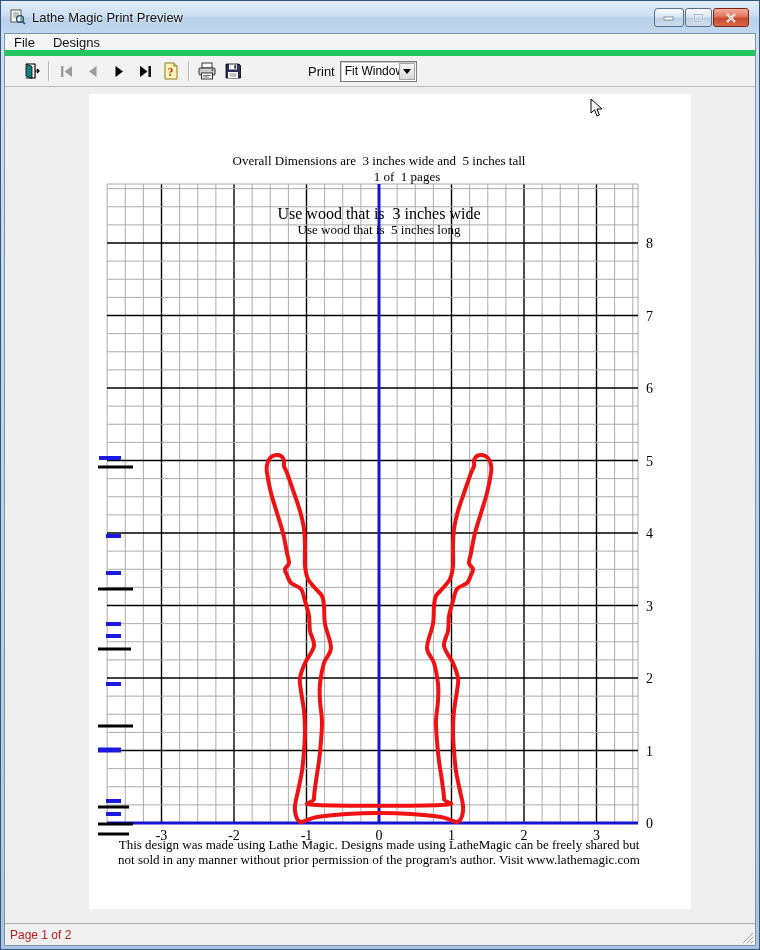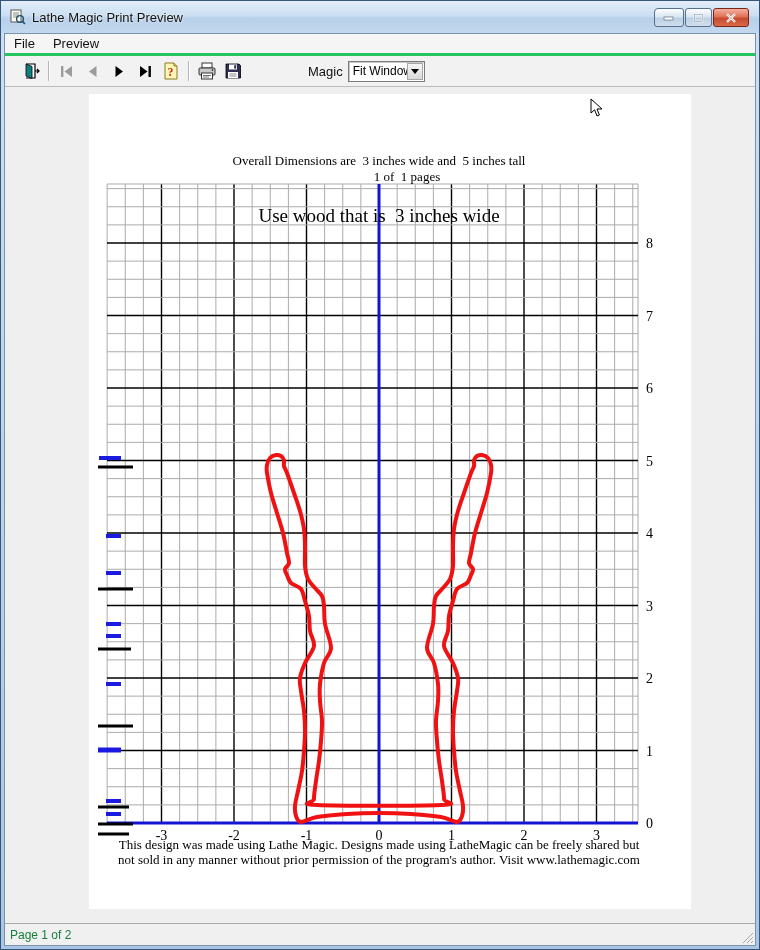--- a/index.html
+++ b/index.html
@@ -18,21 +18,21 @@
   .cap-btn{height:19px;border:1px solid #57708c;border-radius:3px;margin-left:1px;
     display:flex;align-items:center;justify-content:center;
     background:linear-gradient(#fdfeff,#d9e5f1 45%,#bdd0e3 55%,#cfdeee);}
   .cap-btn.min{width:30px;border-top-left-radius:4px;}
   .cap-btn.max{width:27px;}
   .cap-btn.close{width:36px;background:linear-gradient(#f3b0a0,#de7257 45%,#c74a30 55%,#d86a4a);border-color:#7c2315;}
   
   .client{position:absolute;left:3px;right:3px;top:32px;bottom:3px;
     background:#f0f0f0;border:1px solid #7a93ad;display:flex;flex-direction:column;}
   .menubar{height:22px;background:#f5f5f5;display:flex;align-items:center;
-    font-size:13px;color:#111;border-bottom:3px solid #22c55e;}
+    font-size:13px;color:#111;border-bottom:6px solid #22c55e;}
   .menu-item{padding:2px 9px;cursor:default;}
   .toolbar{height:31px;background:#f2f2f2;display:flex;align-items:center;
     padding-left:13px;border-bottom:1px solid #bdbdbd;}
   .tb-btn{width:26px;height:26px;display:flex;align-items:center;justify-content:center;background:transparent;border:1px solid transparent;}
   .tb-sep{width:2px;height:20px;margin:0 4px;border-left:1px solid #b5b5b5;border-right:1px solid #ffffff;}
   .zoom-wrap{display:flex;align-items:center;margin-left:62px;}
   .zoom-label{font-size:13px;color:#111;margin-right:5px;}
   .combobox{width:77px;height:21px;background:#fff;border:1px solid #7b7b7b;
     box-shadow:inset 1px 1px 0 #c8c8c8;display:flex;align-items:center;position:relative;}
   .combo-text{flex:1;font-size:12px;padding-left:4px;color:#000;white-space:nowrap;overflow:hidden;}
@@ -41,28 +41,28 @@
   .combo-arrow{width:0;height:0;border-left:4px solid transparent;border-right:4px solid transparent;border-top:5px solid #000;}
   
   .preview{flex:1;position:relative;background:#efefef;overflow:hidden;}
   .page{position:absolute;left:84px;top:7px;width:602px;height:815px;background:#ffffff;}
   .page svg{position:absolute;left:0;top:0;}
   .page-text{position:absolute;left:0;width:580px;text-align:center;
     font-family:"Liberation Serif","DejaVu Serif",serif;color:#000;white-space:pre;}
   .pt-title{top:36px;font-size:16px;}
   .pt-sub{top:59px;font-size:13px;}
   .pt-pages{top:75px;font-size:13px;margin-left:28px;}
-  .pt-note1{top:111px;font-size:19px;}
+  .pt-note1{top:111px;font-size:16px;}
   .pt-note2{top:128px;font-size:13px;}
   .pt-footer1{top:743px;font-size:13px;}
   .pt-footer2{top:758px;font-size:13px;}
   .cursor{position:absolute;left:585px;top:11px;width:13px;height:19px;}
   
   .statusbar{height:22px;background:#f0f0f0;border-top:1px solid #ababab;
-    display:flex;align-items:center;font-size:12px;color:#15803d;position:relative;}
+    display:flex;align-items:center;font-size:12px;color:#b91c1c;position:relative;}
   .status-text{padding-left:5px;}
   .grip{position:absolute;right:1px;bottom:1px;width:14px;height:14px;}
 </style>
 </head>
 <body>
 
 <div class="window">
 
   <div class="titlebar">
     <svg class="title-icon" viewBox="0 0 17 16">
@@ -92,21 +92,21 @@
             <path d="M2 1 L10 9 M10 1 L2 9" stroke="#7c2315" stroke-width="0.6" opacity="0.5"></path>
           </svg>
       </div>
     </div>
   </div>
 
   <div class="client">
 
     <div class="menubar">
       <span class="menu-item">File</span>
-      <span class="menu-item">Preview</span>
+      <span class="menu-item">Designs</span>
     </div>
 
     <div class="toolbar">
       <div class="tb-btn">
         <svg width="20" height="20" viewBox="0 0 20 20">
           <path d="M5 3 h9 v14 h-9" fill="#ffffff" stroke="#000" stroke-width="1.2"></path>
           <polygon points="5,3 11,5.5 11,17.5 5,15" fill="#0f8080" stroke="#000" stroke-width="0.8"></polygon>
           <path d="M14 10 h4 M16 8 l2 2 l-2 2" stroke="#000" stroke-width="1.2" fill="none"></path>
         </svg>
       </div>
@@ -155,21 +155,21 @@
         <svg width="18" height="18" viewBox="0 0 18 18">
           <path d="M2 2 h13 l1.5 1.5 v12.5 h-14.5 z" fill="#2f2f52" stroke="#000" stroke-width="0.8"></path>
           <rect x="5" y="2.5" width="8" height="5" fill="#ffffff"></rect>
           <rect x="10.2" y="3.2" width="2" height="3.4" fill="#2f2f52"></rect>
           <rect x="4" y="10" width="10" height="6" fill="#ffffff"></rect>
           <line x1="5.5" y1="12" x2="12.5" y2="12" stroke="#888"></line>
           <line x1="5.5" y1="14" x2="12.5" y2="14" stroke="#888"></line>
         </svg>
       </div>
       <div class="zoom-wrap">
-        <span class="zoom-label">Magic</span>
+        <span class="zoom-label">Print</span>
         <div class="combobox">
           <span class="combo-text">Fit Window</span>
           <span class="combo-btn">
             <span class="combo-arrow"></span>
           </span>
         </div>
       </div>
     </div>
 
     <div class="preview">
@@ -274,20 +274,21 @@
             <line x1="17" y1="707" x2="32" y2="707" stroke="#1a1ae0" stroke-width="4"></line>
             <line x1="9" y1="713" x2="40" y2="713" stroke="#000000" stroke-width="3"></line>
             <line x1="17" y1="720" x2="32" y2="720" stroke="#1a1ae0" stroke-width="4"></line>
             <line x1="9" y1="730" x2="44" y2="730" stroke="#000000" stroke-width="3"></line>
             <line x1="9" y1="740" x2="40" y2="740" stroke="#000000" stroke-width="3"></line>
             <path d="M 187 361 C 185.2 361.3 182.5 362.3 181 364 C 179.5 365.7 178.5 368.5 178 371 C 177.5 373.5 177.3 374.3 178 379 C 178.7 383.7 180.3 392.3 182 399 C 183.7 405.7 186.0 412.3 188 419 C 190.0 425.7 192.3 432.3 194 439 C 195.7 445.7 197.0 454.0 198 459 C 199.0 464.0 200.3 466.3 200 469 C 199.7 471.7 196.3 473.0 196 475 C 195.7 477.0 197.0 478.7 198 481 C 199.0 483.3 199.7 486.7 202 489 C 204.3 491.3 209.7 492.0 212 495 C 214.3 498.0 214.7 502.5 216 507 C 217.3 511.5 219.2 517.0 220 522 C 220.8 527.0 220.2 532.0 221 537 C 221.8 542.0 225.8 546.7 225 552 C 224.2 557.3 218.3 563.7 216 569 C 213.7 574.3 211.7 579.3 211 584 C 210.3 588.7 211.3 591.5 212 597 C 212.7 602.5 214.3 610.3 215 617 C 215.7 623.7 216.0 630.3 216 637 C 216.0 643.7 215.5 650.3 215 657 C 214.5 663.7 214.0 670.3 213 677 C 212.0 683.7 210.2 691.2 209 697 C 207.8 702.8 206.3 707.8 206 712 C 205.7 716.2 206.0 719.3 207 722 C 208.0 724.7 208.5 727.8 212 728 C 215.5 728.2 220.3 724.3 228 723 C 235.7 721.7 247.7 720.7 258 720 C 268.3 719.3 279.3 719.0 290 719 C 300.7 719.0 311.7 719.3 322 720 C 332.3 720.7 344.3 721.7 352 723 C 359.7 724.3 364.5 728.2 368 728 C 371.5 727.8 372.0 724.7 373 722 C 374.0 719.3 374.3 716.2 374 712 C 373.7 707.8 372.2 702.8 371 697 C 369.8 691.2 368.0 683.7 367 677 C 366.0 670.3 365.5 663.7 365 657 C 364.5 650.3 364.0 643.7 364 637 C 364.0 630.3 364.3 623.7 365 617 C 365.7 610.3 367.3 602.5 368 597 C 368.7 591.5 369.7 588.7 369 584 C 368.3 579.3 366.3 574.3 364 569 C 361.7 563.7 355.8 557.3 355 552 C 354.2 546.7 358.2 542.0 359 537 C 359.8 532.0 359.2 527.0 360 522 C 360.8 517.0 362.7 511.5 364 507 C 365.3 502.5 365.7 498.0 368 495 C 370.3 492.0 375.7 491.3 378 489 C 380.3 486.7 381.0 483.3 382 481 C 383.0 478.7 384.3 477.0 384 475 C 383.7 473.0 380.3 471.7 380 469 C 379.7 466.3 381.0 464.0 382 459 C 383.0 454.0 384.3 445.7 386 439 C 387.7 432.3 390.0 425.7 392 419 C 394.0 412.3 396.3 405.7 398 399 C 399.7 392.3 401.3 383.7 402 379 C 402.7 374.3 402.5 373.5 402 371 C 401.5 368.5 400.5 365.7 399 364 C 397.5 362.3 394.8 361.3 393 361 C 391.2 360.7 389.3 361.2 388 362 C 386.7 362.8 385.5 364.3 385 366 C 384.5 367.7 385.5 369.8 385 372 C 384.5 374.2 383.7 374.5 382 379 C 380.3 383.5 377.2 392.7 375 399 C 372.8 405.3 370.7 411.0 369 417 C 367.3 423.0 365.8 429.2 365 435 C 364.2 440.8 364.2 445.8 364 452 C 363.8 458.2 364.5 466.5 364 472 C 363.5 477.5 362.7 481.3 361 485 C 359.3 488.7 356.3 491.2 354 494 C 351.7 496.8 348.5 499.0 347 502 C 345.5 505.0 345.5 507.3 345 512 C 344.5 516.7 345.2 523.0 344 530 C 342.8 537.0 337.8 547.5 338 554 C 338.2 560.5 343.2 563.0 345 569 C 346.8 575.0 348.3 583.7 349 590 C 349.7 596.3 349.3 600.8 349 607 C 348.7 613.2 347.2 620.3 347 627 C 346.8 633.7 347.5 640.3 348 647 C 348.5 653.7 349.2 660.3 350 667 C 350.8 673.7 352.2 680.7 353 687 C 353.8 693.3 355.2 701.0 355 705 C 354.8 709.0 373.2 710.0 352 711 C 330.8 712.0 249.2 712.0 228 711 C 206.8 710.0 225.2 709.0 225 705 C 224.8 701.0 226.2 693.3 227 687 C 227.8 680.7 229.2 673.7 230 667 C 230.8 660.3 231.5 653.7 232 647 C 232.5 640.3 233.2 633.7 233 627 C 232.8 620.3 231.3 613.2 231 607 C 230.7 600.8 230.3 596.3 231 590 C 231.7 583.7 233.2 575.0 235 569 C 236.8 563.0 241.8 560.5 242 554 C 242.2 547.5 237.2 537.0 236 530 C 234.8 523.0 235.5 516.7 235 512 C 234.5 507.3 234.5 505.0 233 502 C 231.5 499.0 228.3 496.8 226 494 C 223.7 491.2 220.7 488.7 219 485 C 217.3 481.3 216.5 477.5 216 472 C 215.5 466.5 216.2 458.2 216 452 C 215.8 445.8 215.8 440.8 215 435 C 214.2 429.2 212.7 423.0 211 417 C 209.3 411.0 207.2 405.3 205 399 C 202.8 392.7 199.7 383.5 198 379 C 196.3 374.5 195.5 374.2 195 372 C 194.5 369.8 195.5 367.7 195 366 C 194.5 364.3 193.3 362.8 192 362 C 190.7 361.2 188.8 360.7 187 361 Z" fill="none" stroke="#f01212" stroke-width="4" stroke-linejoin="round" stroke-linecap="round"></path>
           </svg>
         <div class="page-text pt-sub">Overall Dimensions are  3 inches wide and  5 inches tall</div>
         <div class="page-text pt-pages">1 of  1 pages</div>
         <div class="page-text pt-note1">Use wood that is  3 inches wide</div>
+        <div class="page-text pt-note2">Use wood that is  5 inches long</div>
         <div class="page-text pt-footer1">This design was made using Lathe Magic. Designs made using LatheMagic can be freely shared but</div>
         <div class="page-text pt-footer2">not sold in any manner without prior permission of the program's author. Visit www.lathemagic.com</div>
       </div>
       <svg class="cursor" viewBox="0 0 13 19">
         <path d="M1 1 L1 15 L4.6 11.8 L7 18 L9.4 17 L7 11 L12 11 Z" fill="#ffffff" stroke="#000" stroke-width="1"></path>
       </svg>
     </div>
 
     <div class="statusbar">
       <span class="status-text">Page 1 of 2</span>

